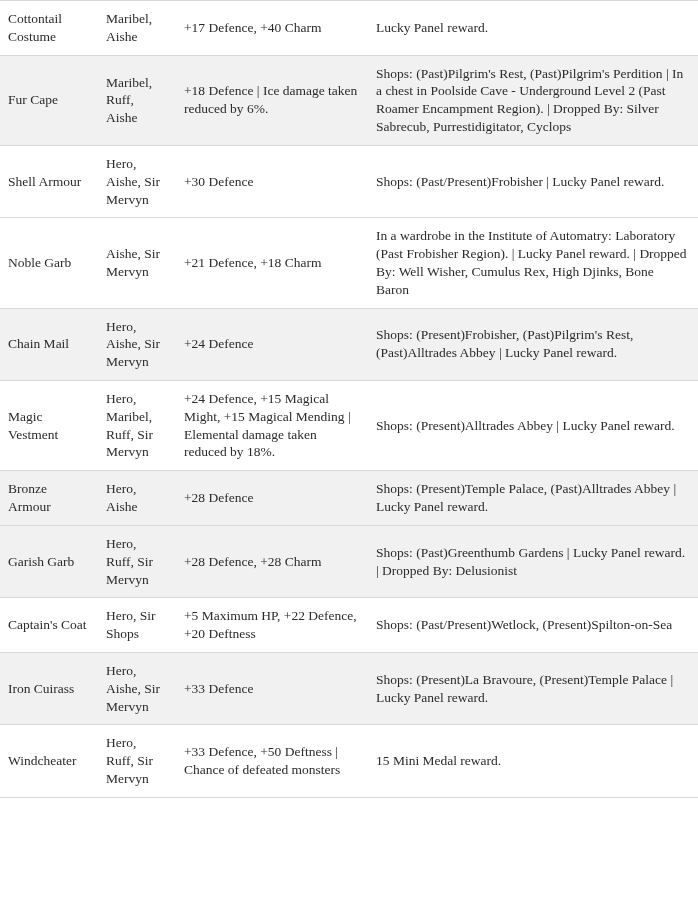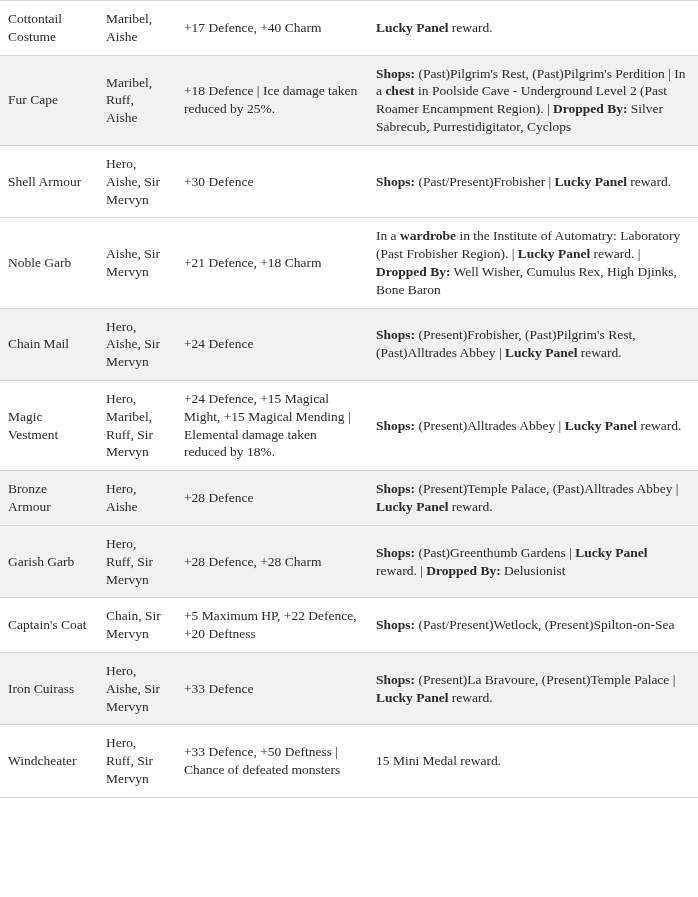--- a/index.html
+++ b/index.html
@@ -26,21 +26,21 @@
     line-height: 1.32;
   }
   .col-name   { width: 98px; }
   .col-who    { width: 78px; }
   .col-stats  { width: 192px; }
   .col-notes  { width: 330px; }
 
   tr.shade td { background: #f1f1f1; }
   tr.plain td { background: #ffffff; }
 
-  .b { font-weight: bold; margin-top: 16px; }
+  .b { font-weight: normal; margin-top: 16px; }
   td.notes { padding-left: 10px; }
   td.stats { padding-right: 12px; margin-top: 33px; }
   td.name  { padding-left: 7px; }
   td.who   { padding-left: 7px; }
 </style>
 </head>
 <body>
 
 <table class="equip-table">
   <colgroup>
@@ -52,21 +52,21 @@
   <tbody>
       <tr class="plain">
         <td class="name">Cottontail Costume</td>
         <td class="who">Maribel, Aishe</td>
         <td class="stats">+17 Defence, +40 Charm</td>
         <td class="notes"><span class="b">Lucky Panel</span> reward.</td>
       </tr>
       <tr class="shade">
         <td class="name">Fur Cape</td>
         <td class="who">Maribel, Ruff, Aishe</td>
-        <td class="stats">+18 Defence | Ice damage taken reduced by 25%.</td>
+        <td class="stats">+18 Defence | Ice damage taken reduced by 6%.</td>
         <td class="notes"><span class="b">Shops:</span> (Past)Pilgrim's Rest, (Past)Pilgrim's Perdition | In a <span class="b">chest</span> in Poolside Cave - Underground Level 2 (Past Roamer Encampment Region). | <span class="b">Dropped By:</span> Silver Sabrecub, Purrestidigitator, Cyclops</td>
       </tr>
       <tr class="plain">
         <td class="name">Shell Armour</td>
         <td class="who">Hero, Aishe, Sir Mervyn</td>
         <td class="stats">+30 Defence</td>
         <td class="notes"><span class="b">Shops:</span> (Past/Present)Frobisher | <span class="b">Lucky Panel</span> reward.</td>
       </tr>
       <tr class="plain">
         <td class="name">Noble Garb</td>
@@ -93,21 +93,21 @@
         <td class="notes"><span class="b">Shops:</span> (Present)Temple Palace, (Past)Alltrades Abbey | <span class="b">Lucky Panel</span> reward.</td>
       </tr>
       <tr class="shade">
         <td class="name">Garish Garb</td>
         <td class="who">Hero, Ruff, Sir Mervyn</td>
         <td class="stats">+28 Defence, +28 Charm</td>
         <td class="notes"><span class="b">Shops:</span> (Past)Greenthumb Gardens | <span class="b">Lucky Panel</span> reward. | <span class="b">Dropped By:</span> Delusionist</td>
       </tr>
       <tr class="plain">
         <td class="name">Captain's Coat</td>
-        <td class="who">Chain, Sir Mervyn</td>
+        <td class="who">Hero, Sir Shops</td>
         <td class="stats">+5 Maximum HP, +22 Defence, +20 Deftness</td>
         <td class="notes"><span class="b">Shops:</span> (Past/Present)Wetlock, (Present)Spilton-on-Sea</td>
       </tr>
       <tr class="shade">
         <td class="name">Iron Cuirass</td>
         <td class="who">Hero, Aishe, Sir Mervyn</td>
         <td class="stats">+33 Defence</td>
         <td class="notes"><span class="b">Shops:</span> (Present)La Bravoure, (Present)Temple Palace | <span class="b">Lucky Panel</span> reward.</td>
       </tr>
       <tr class="plain">

